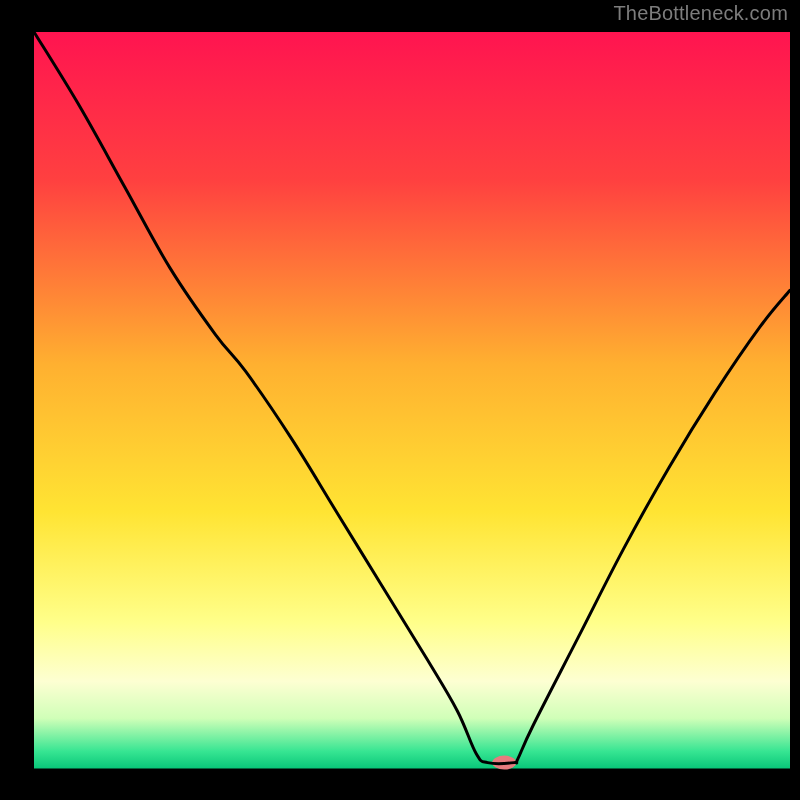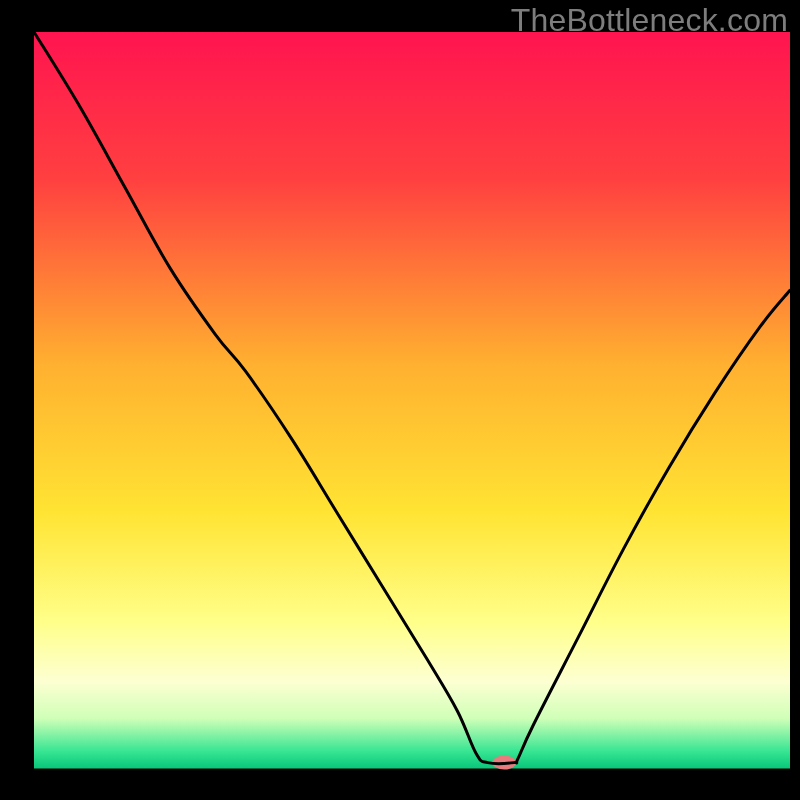--- a/index.html
+++ b/index.html
@@ -13,21 +13,21 @@
   .frame {
     position: relative;
     width: 800px;
     height: 800px;
   }
   .watermark {
     position: absolute;
     top: 2px;
     right: 12px;
     font-family: Arial, Helvetica, sans-serif;
-    font-size: 32px;
+    font-size: 20px;
     color: #7d7d7d;
     font-weight: 500;
     letter-spacing: 0.2px;
   }
   svg {
     display: block;
   }
 </style>
 </head>
 <body>

